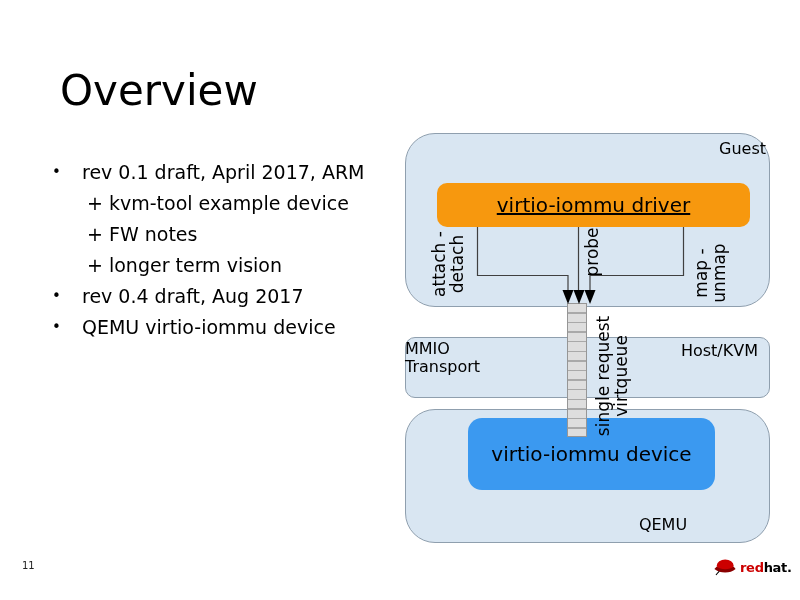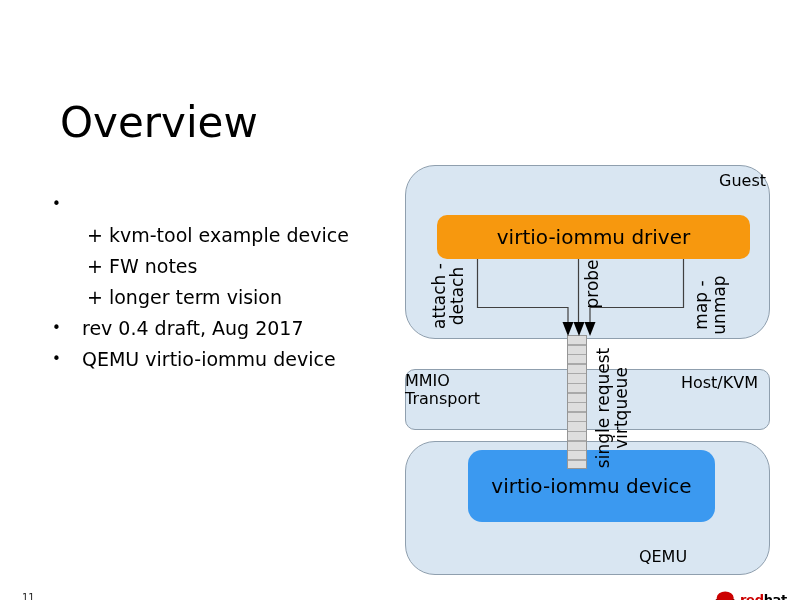--- a/index.html
+++ b/index.html
@@ -4,32 +4,32 @@
 <style>
   :root{
     --panel-blue:#d9e6f2; --panel-border:#8f9fae; --driver-orange:#f7980e;
     --device-blue:#3b99f0; --queue-fill:#dedede; --queue-stripe:#a9a9a9;
     --queue-border:#969696; --connector:#404040; --redhat-red:#cc0000; --text-black:#000000;
   }
   html,body{margin:0;padding:0;}
   body{width:800px;height:600px;overflow:hidden;background:#ffffff;
        font-family:"DejaVu Sans","Liberation Sans",sans-serif;color:var(--text-black);}
   .abs{position:absolute;}
-  .slide{position:relative;width:800px;height:488px;background:#ffffff;margin-top:32px;}
+  .slide{position:relative;width:800px;height:488px;background:#ffffff;}
   .title{left:60px;top:66px;font-size:42px;color:#000;}
   .bullets{left:48px;top:156px;width:350px;}
   .brow{display:flex;height:31px;align-items:center;font-size:19px;}
   .bmark{width:30px;padding-left:4px;font-size:15px;flex:none;}
   .sub .btext{padding-left:5px;}
   .panel{background:var(--panel-blue);border:1px solid var(--panel-border);box-sizing:border-box;z-index:0;}
   .guest-box{left:405px;top:133px;width:365px;height:174px;border-radius:30px;}
   .transport-box{left:405px;top:337px;width:365px;height:61px;border-radius:10px;}
   .qemu-box{left:405px;top:409px;width:365px;height:134px;border-radius:30px;}
   .node{box-sizing:border-box;z-index:1;display:flex;align-items:center;justify-content:center;font-size:20px;}
-  .driver-box{left:437px;top:183px;width:313px;height:44px;border-radius:10px;background:var(--driver-orange);}
+  .driver-box{left:437px;top:183px;width:313px;height:44px;border-radius:10px;background:var(--driver-orange);text-decoration:underline;}
   .device-box{left:468px;top:418px;width:247px;height:72px;border-radius:14px;background:var(--device-blue);}
   .hlabel{font-size:16px;z-index:4;}
   .guest-label{left:560px;top:139px;width:206px;text-align:right;padding-right:2px;}
   .mmio-label{left:405px;top:340px;width:102px;text-align:left;white-space:pre-line;line-height:1.15;}
   .hostkvm-label{left:600px;top:341px;width:158px;text-align:right;}
   .qemu-label{left:560px;top:515px;width:206px;text-align:center;}
   .vlabel{z-index:4;font-size:17px;line-height:1.08;text-align:center;white-space:pre-line;
           transform:translate(-50%,-50%) rotate(-90deg);}
   .vl-attach{left:448px;top:264px;}
   .vl-probe{left:592px;top:252px;}
@@ -50,20 +50,21 @@
 </head>
 <body>
 
 <div class="slide">
 
   <div class="abs title">Overview</div>
 
   <div class="abs bullets">
     <div class="brow">
       <span class="bmark">•</span>
+      <span class="btext">rev 0.1 draft, April 2017, ARM</span>
     </div>
     <div class="brow sub">
       <span class="bmark"></span>
       <span class="btext">+ kvm-tool example device</span>
     </div>
     <div class="brow sub">
       <span class="bmark"></span>
       <span class="btext">+ FW notes</span>
     </div>
     <div class="brow sub">

